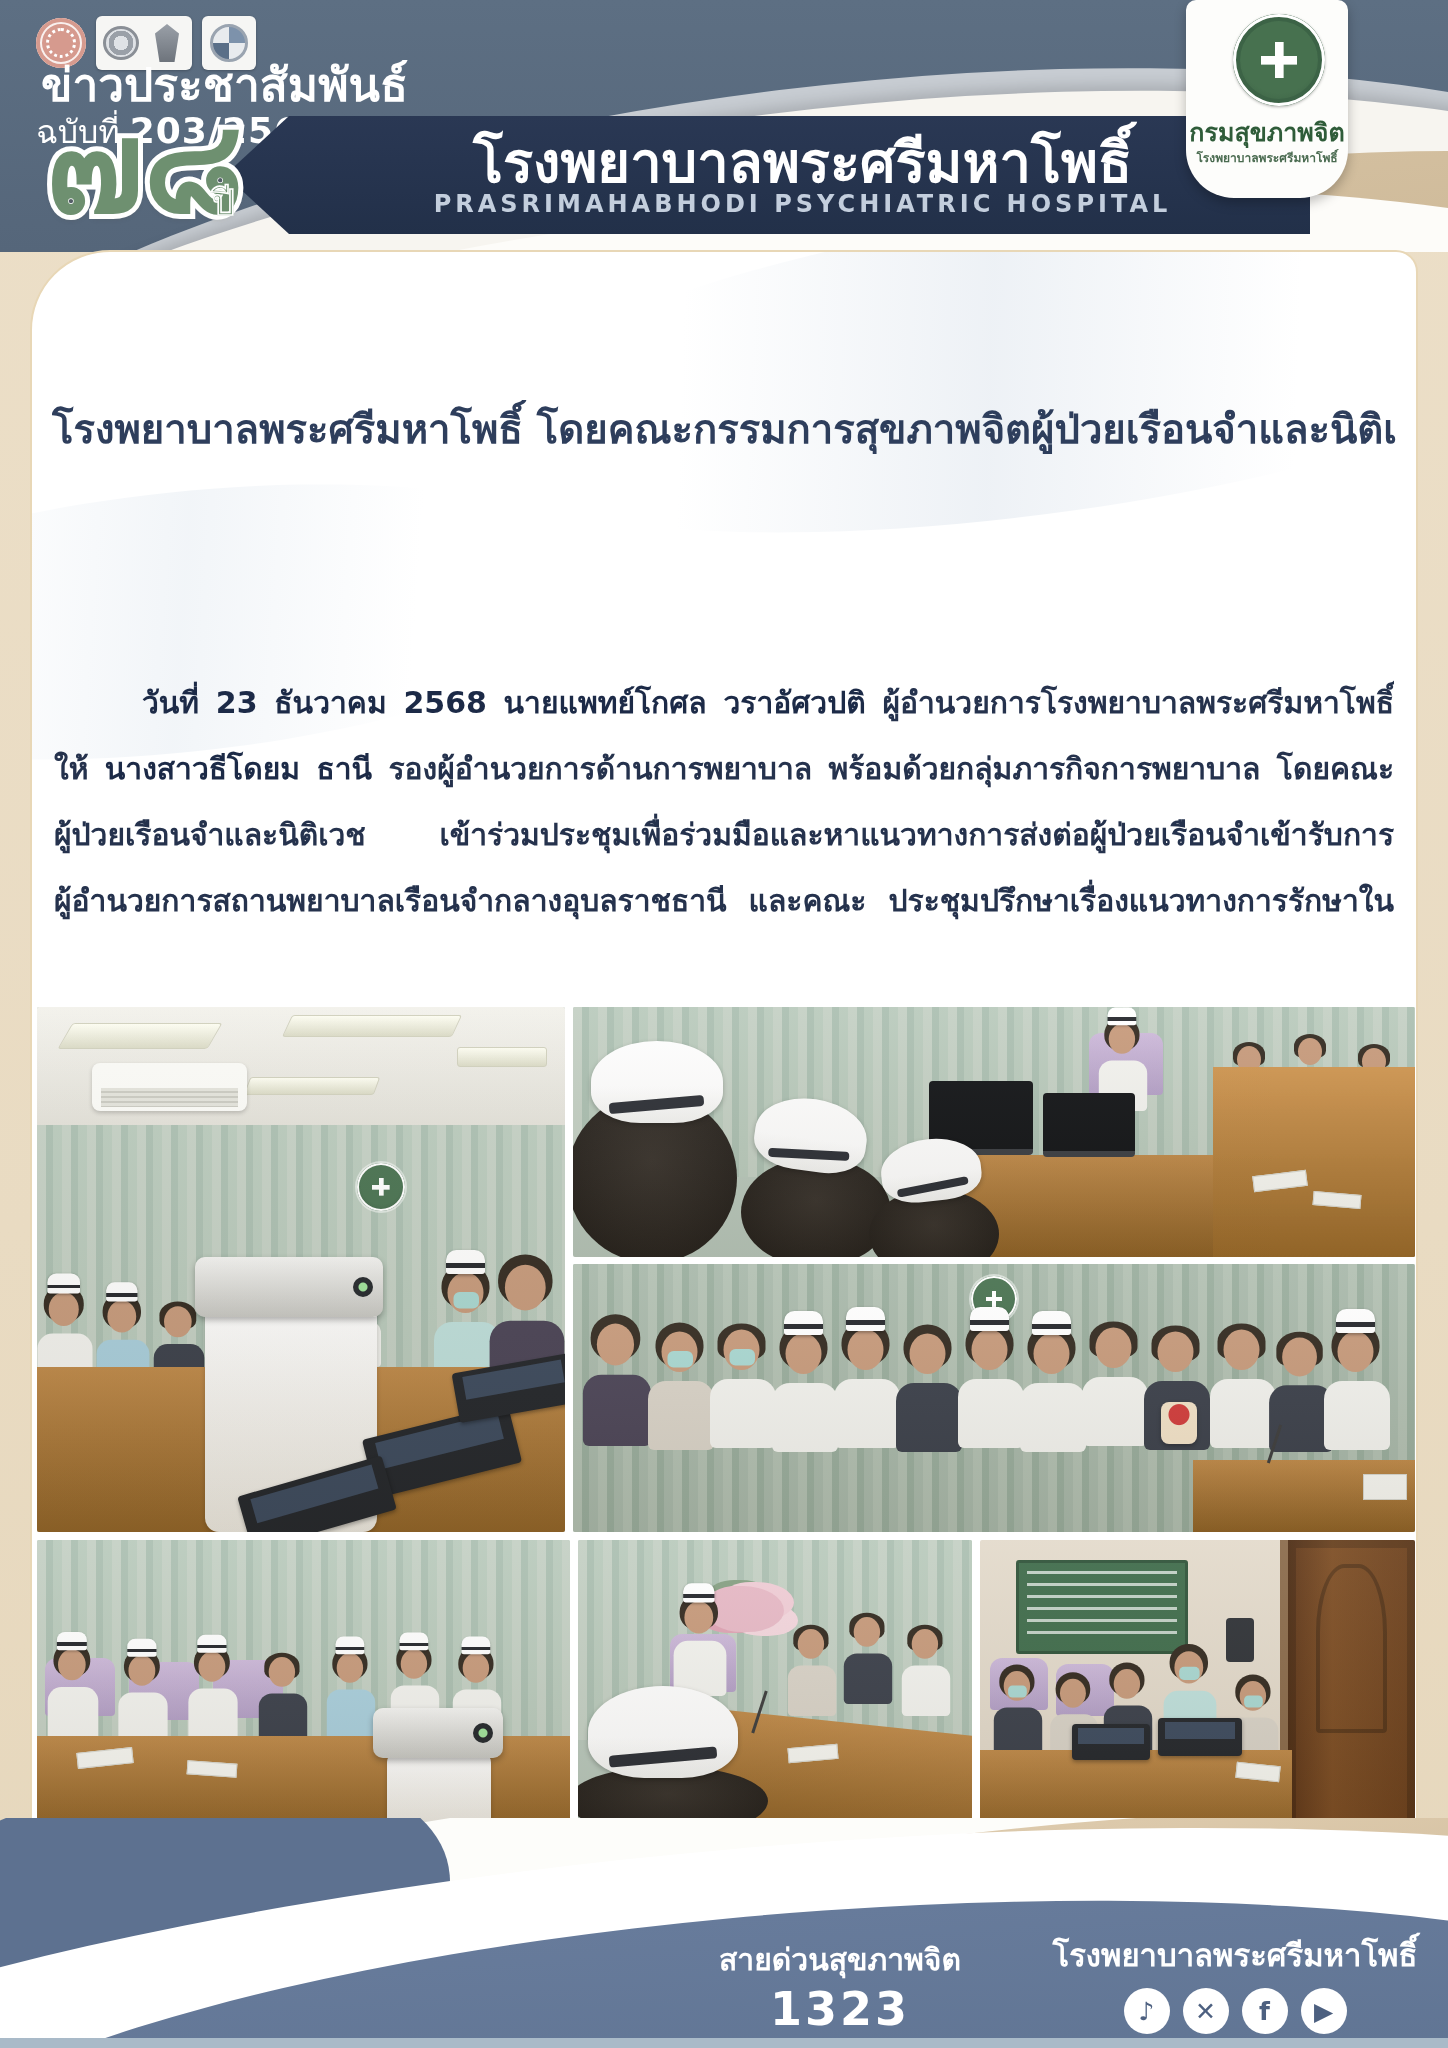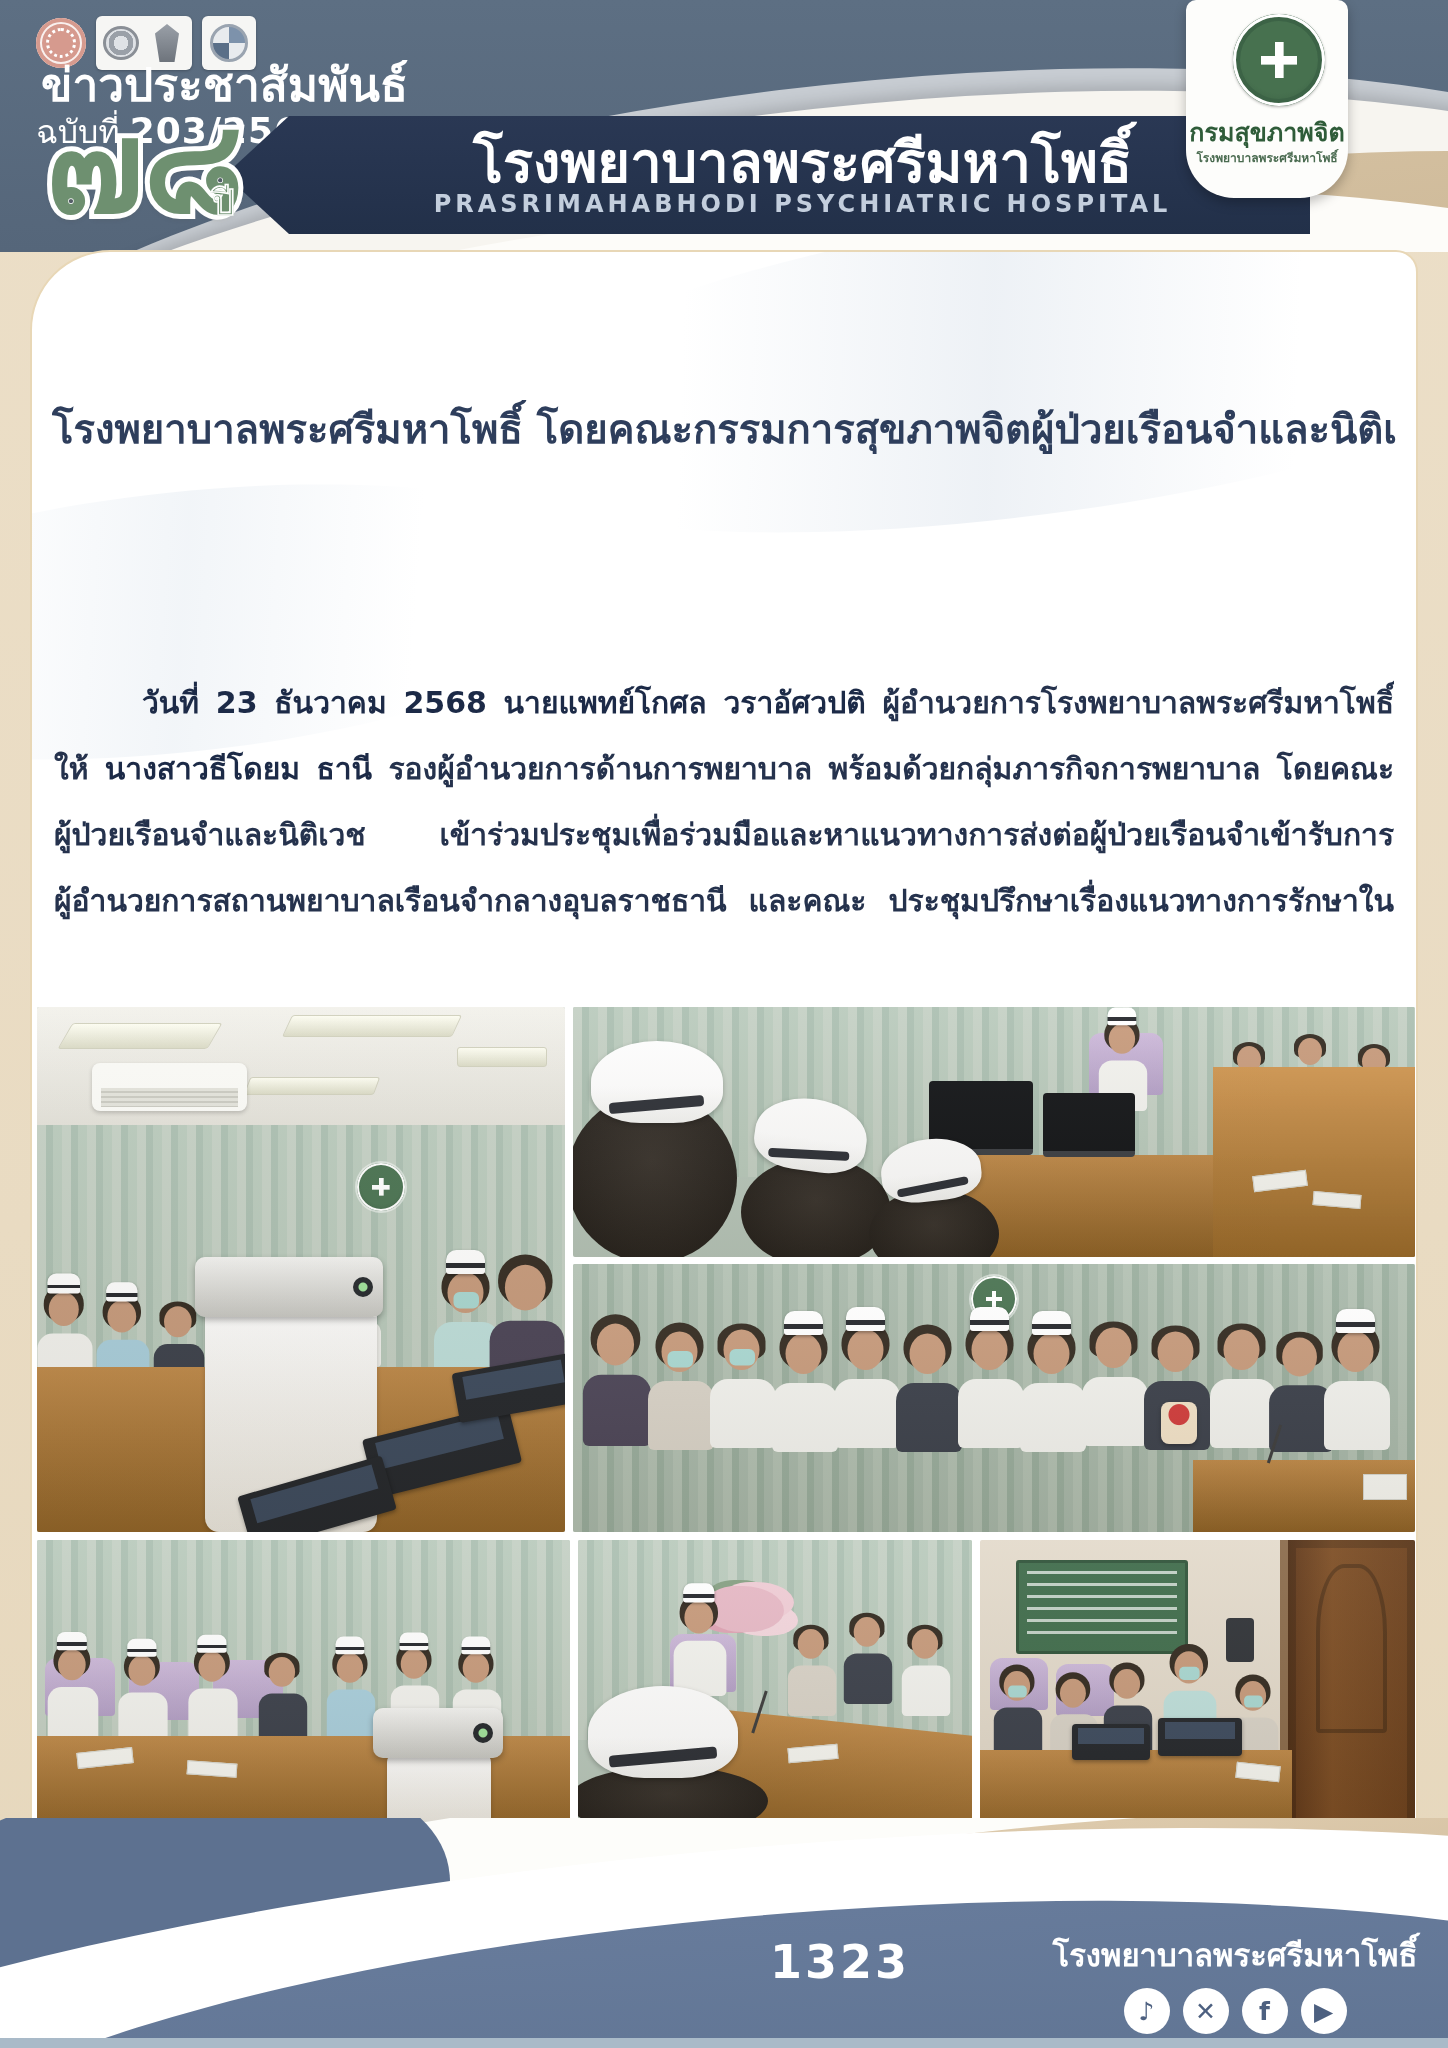--- a/index.html
+++ b/index.html
@@ -512,20 +512,21 @@
   </div>
 
   <div class="footer">
     <div class="fw f-white"></div>
     <div class="fw f-tan"></div>
     <div class="fw f-blueL"></div>
     <div class="fw f-white2"></div>
     <div class="fw f-blue"></div>
 
     <div class="hotline">
+      <div class="hl-label">สายด่วนสุขภาพจิต</div>
       <div class="hl-num">1323</div>
     </div>
 
     <div class="hospblock">
       <div class="hosp-name">โรงพยาบาลพระศรีมหาโพธิ์</div>
       <div class="social">
         <span class="soc">
             <i>♪</i>
           </span>
         <span class="soc">

